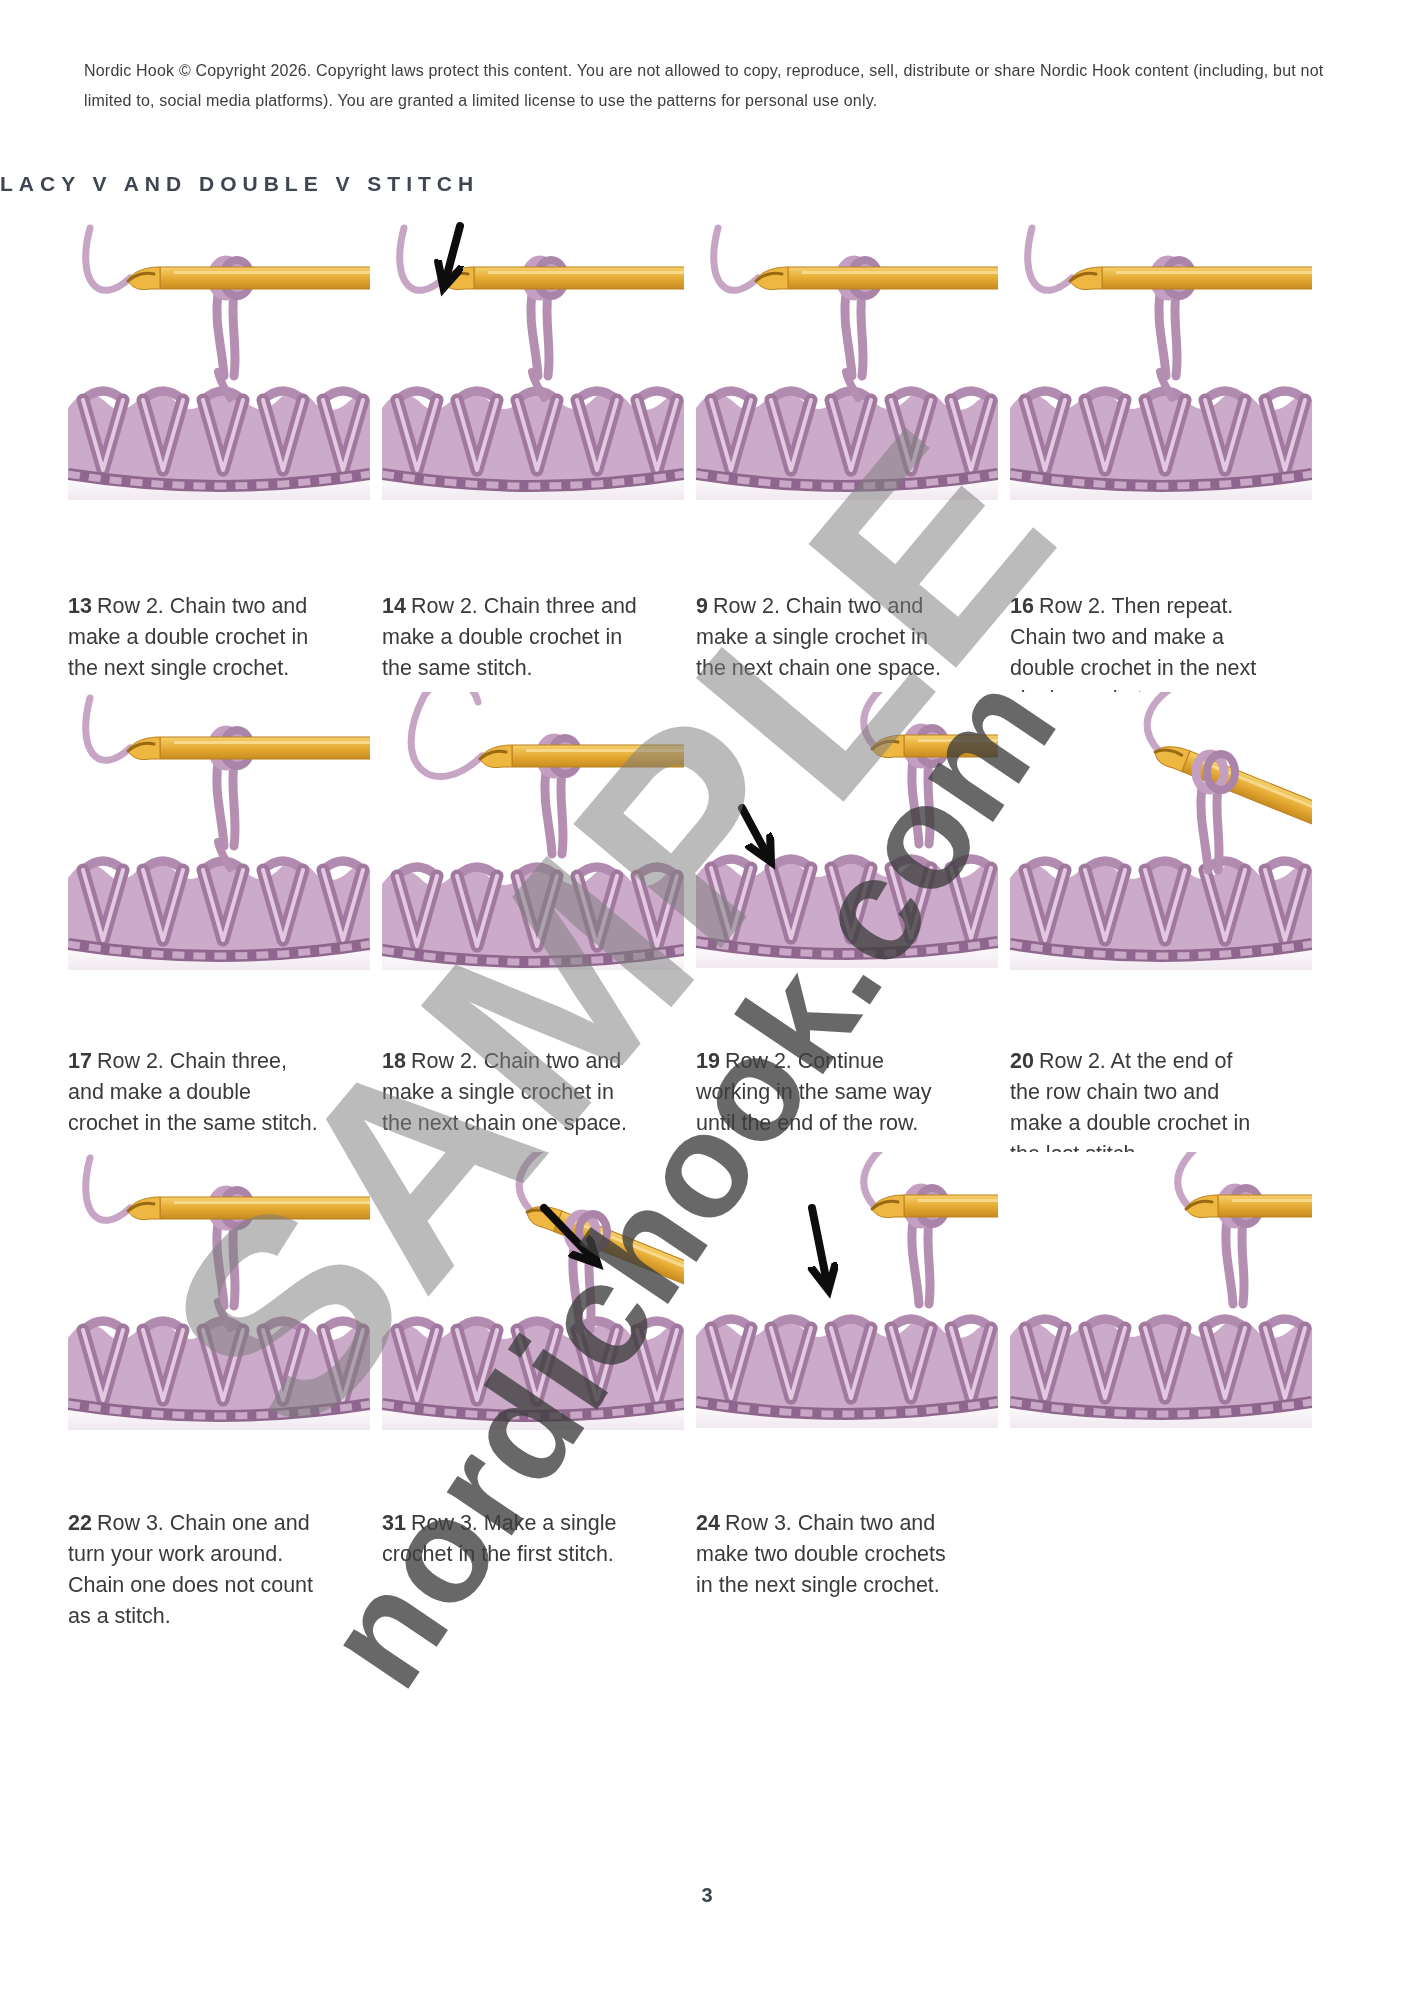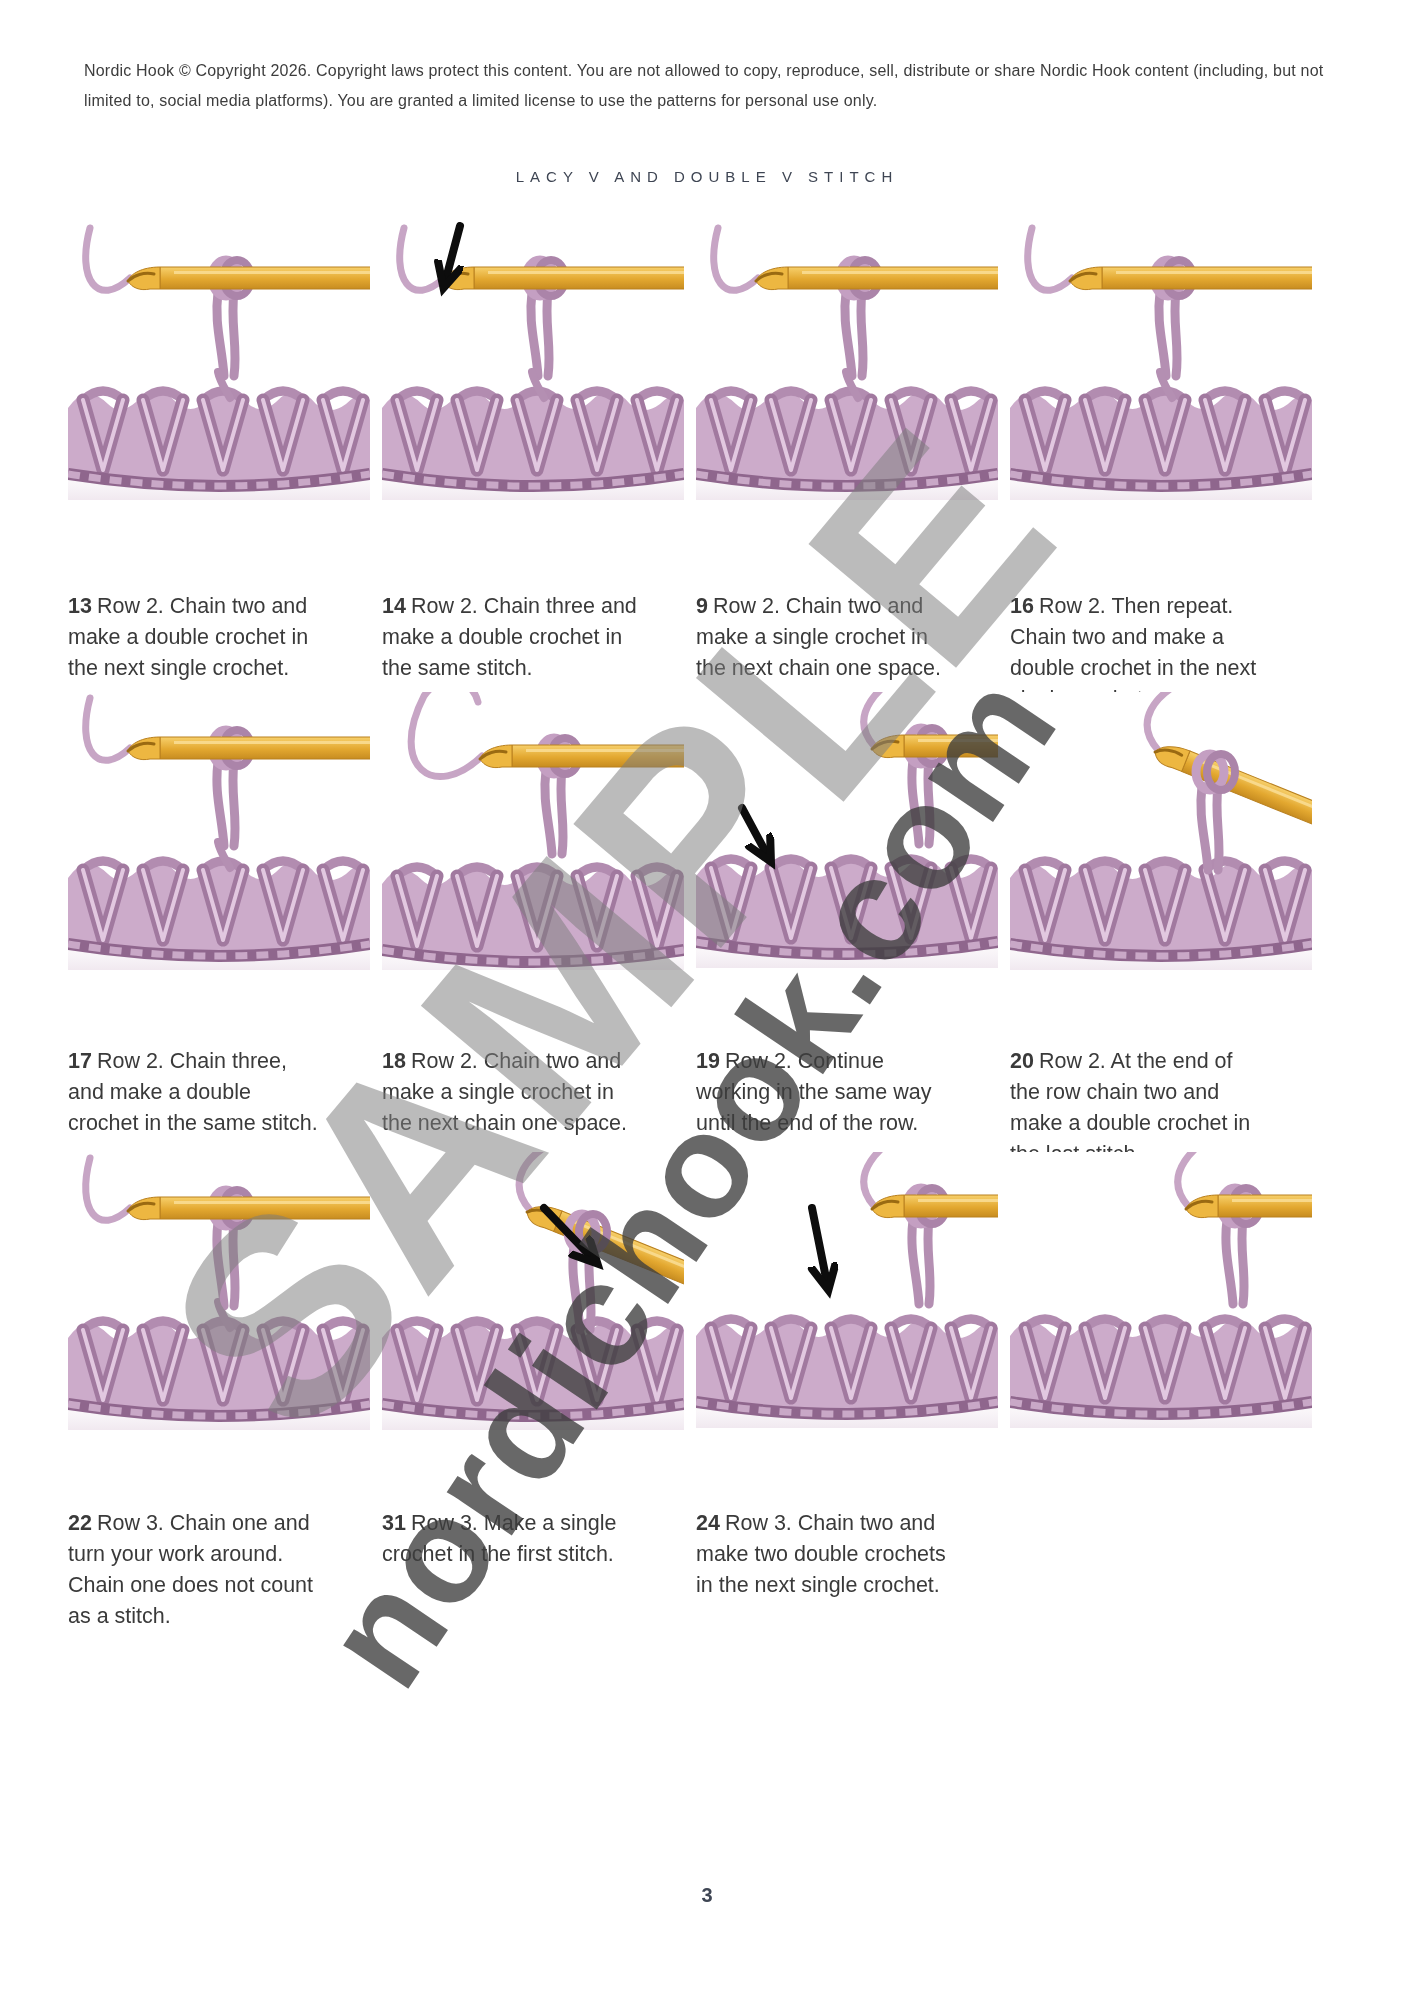--- a/index.html
+++ b/index.html
@@ -5,22 +5,22 @@
   html,body{margin:0;padding:0;}
   body{
     width:1414px;height:2000px;position:relative;overflow:hidden;
     background:#ffffff;font-family:"Liberation Sans",sans-serif;
   }
   .copyright{
     position:absolute;left:84px;top:40px;width:1264px;
     font-size:16px;line-height:30px;color:#3d3d3d;letter-spacing:.2px;
   }
   .page-title{
-    position:absolute;left:0;top:158px;width:1414px;text-align:center;
-    font-size:15px;font-weight:normal;letter-spacing:6px;color:#3e4553;
+    position:absolute;left:0;top:158px;width:1414px;
+    font-size:21px;font-weight:bold;letter-spacing:6px;color:#3e4553;
   }
   .grid-row{
     position:absolute;left:68px;width:1278px;
     display:grid;grid-template-columns:repeat(4,302px);column-gap:12px;
   }
   .photos-1{top:222px;}
   .caps-1{top:545px;}
   .photos-2{top:692px;}
   .caps-2{top:1000px;}
   .photos-3{top:1152px;}

